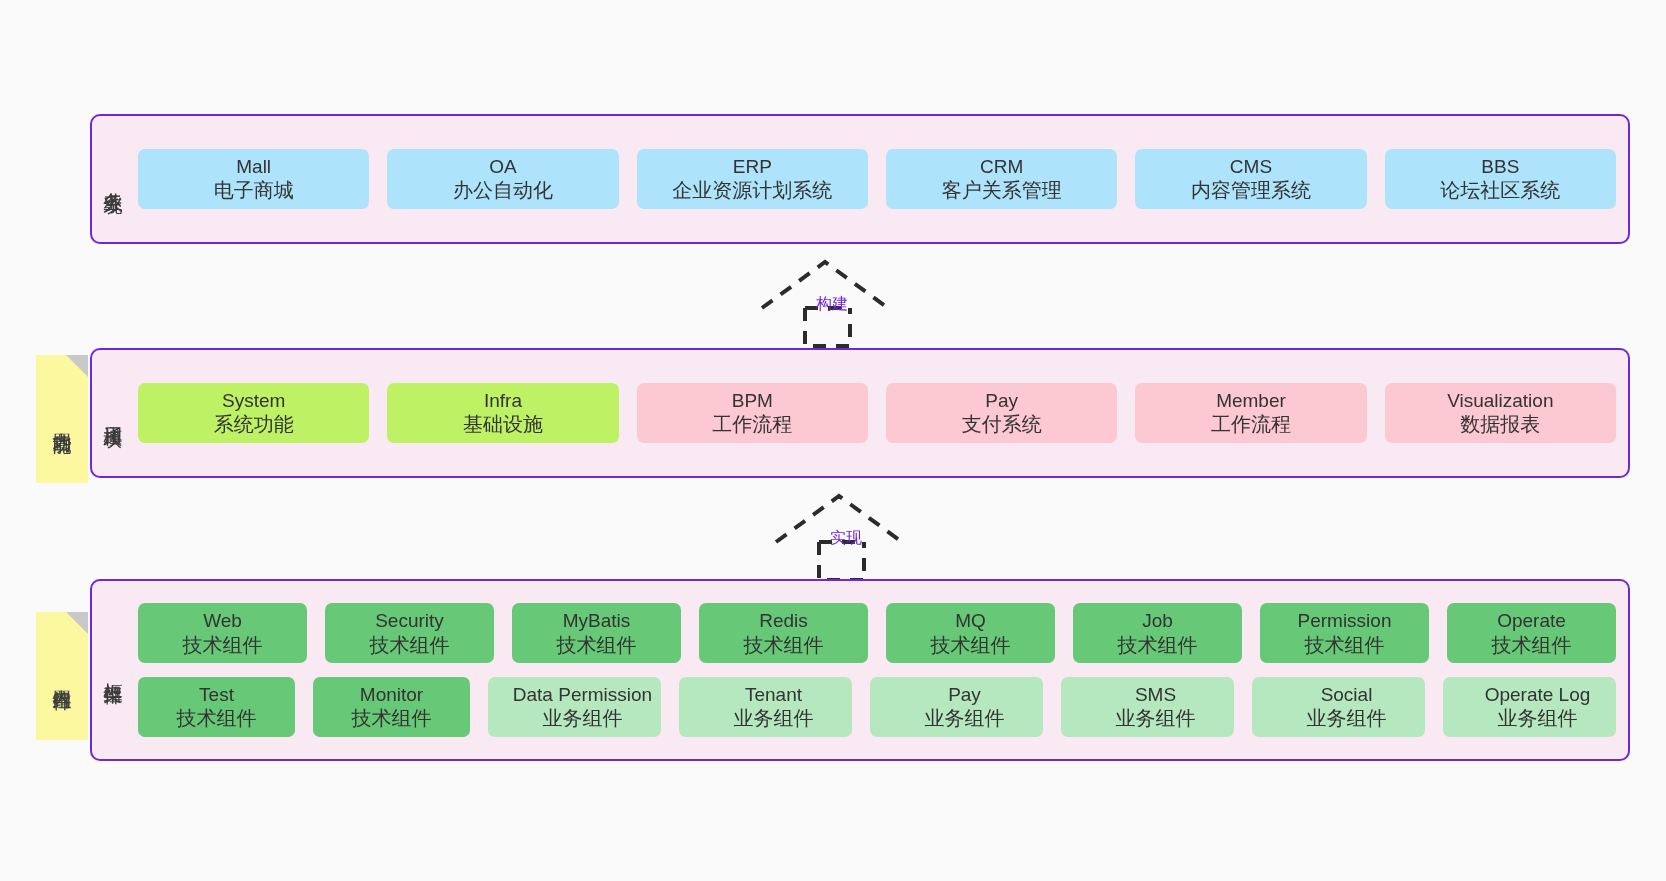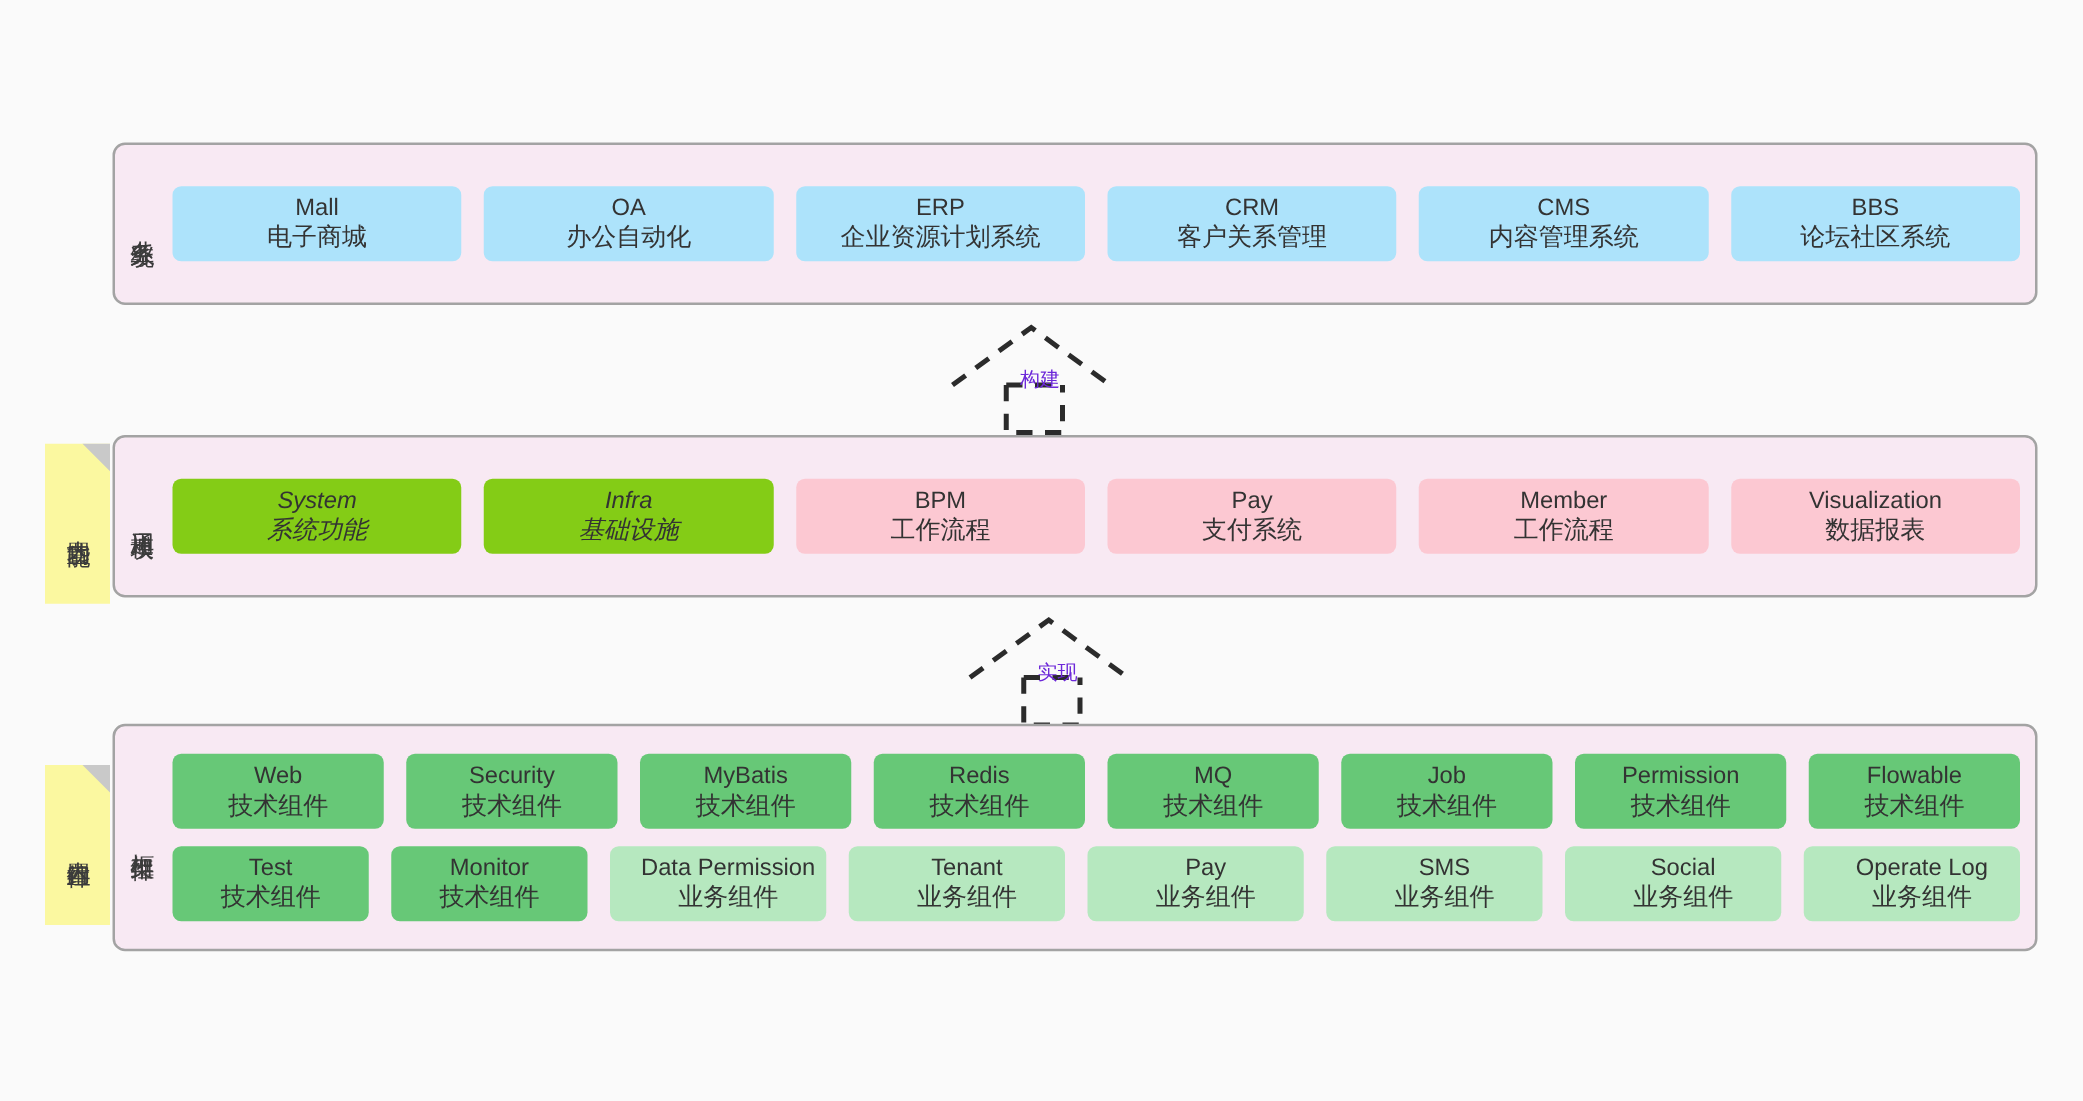--- a/index.html
+++ b/index.html
@@ -8,21 +8,21 @@
     background: #fafafa;
     font-family: "Liberation Sans", "DejaVu Sans", sans-serif;
     overflow: hidden;
   }
   #canvas { position: relative; width: 1666px; height: 881px; background: #fafafa; }
 
   
   .layer {
     position: absolute;
     background: #f8e9f3;
-    border: 2px solid #a3a3a3;
+    border: 2px solid #6d28d9;
     border-radius: 10px;
     display: flex;
     align-items: stretch;
   }
   .layer-title {
     flex: 0 0 auto;
     width: 42px;
     display: flex;
     align-items: center;
     justify-content: center;
@@ -60,21 +60,21 @@
     color: #333333;
     line-height: 1.22;
     padding: 6px 4px;
     user-select: none;
   }
   .card .en { font-size: 19px; }
   .card .cn { font-size: 20px; }
 
   
   .c-blue        { background: #ade3fb; }
-  .c-red         { background: #84cc16; font-style: italic; }
+  .c-red         { background: #bef264; }
   .c-pink        { background: #fcc8d2; }
   .c-green       { background: #67c877; }
   .c-lightgreen  { background: #b6e8bf; padding-left: 20px; }
 
   
   .note {
     position: absolute;
     background: #fbf8a0;
     color: #3b3b3b;
     font-size: 19px;
@@ -230,21 +230,21 @@
           </div>
           <div class="card c-green">
             <div class="en">Job</div>
             <div class="cn">技术组件</div>
           </div>
           <div class="card c-green">
             <div class="en">Permission</div>
             <div class="cn">技术组件</div>
           </div>
           <div class="card c-green">
-            <div class="en">Flowable</div>
+            <div class="en">Operate</div>
             <div class="cn">技术组件</div>
           </div>
         </div>
       <div class="row">
           <div class="card c-green">
             <div class="en">Test</div>
             <div class="cn">技术组件</div>
           </div>
           <div class="card c-green">
             <div class="en">Monitor</div>

